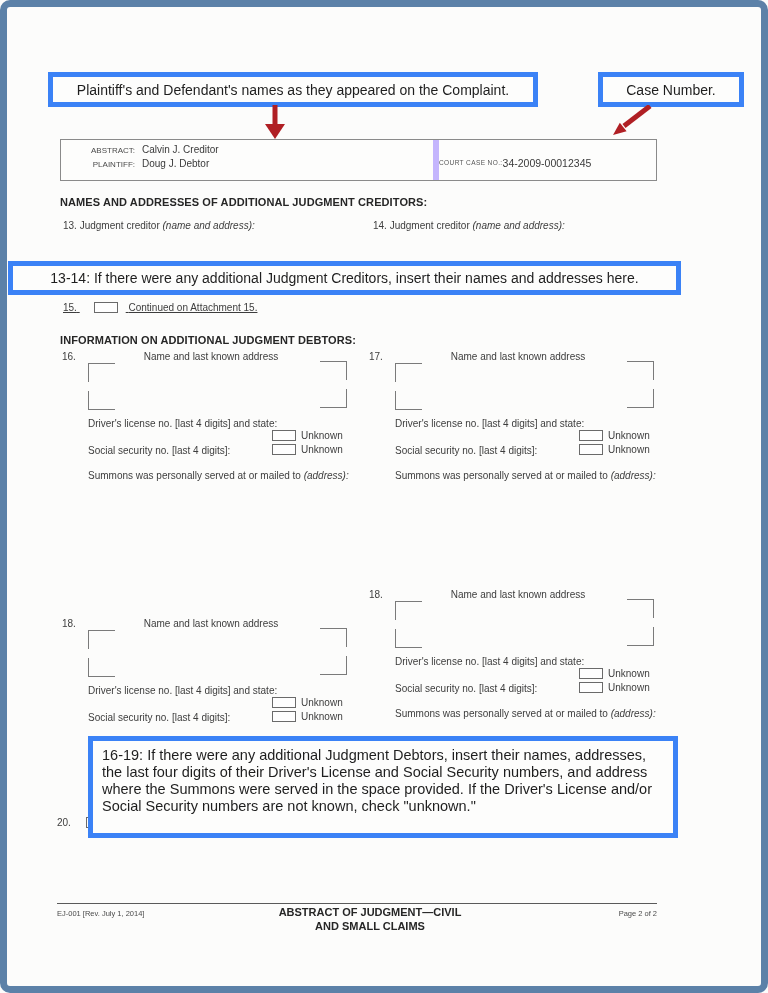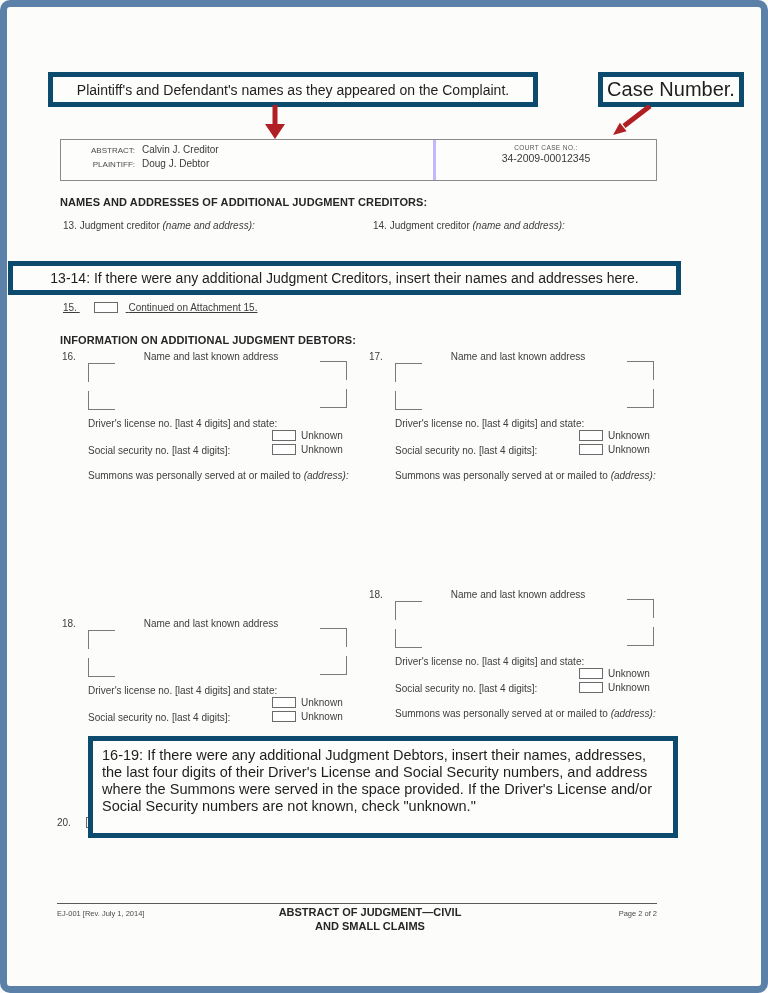--- a/index.html
+++ b/index.html
@@ -15,27 +15,27 @@
   .frame {
     position:absolute; inset:0;
     border:7px solid #5C81A8; border-radius:10px;
     pointer-events:none; z-index:50;
   }
   .abs { position:absolute; }
 
   
   .callout {
     position:absolute; box-sizing:border-box;
-    border:5px solid #0c4a6e; background:#fdfdfc;
+    border:5px solid #3b82f6; background:#fdfdfc;
     color:#1e1e1e; z-index:20;
     display:flex; align-items:center;
   }
   .callout.center { justify-content:center; text-align:center; white-space:nowrap; }
   .co-names  { left:48px;  top:72px;  width:490px; height:35px; font-size:14px; }
-  .co-case   { left:598px; top:72px;  width:146px; height:35px; font-size:20px; }
+  .co-case   { left:598px; top:72px;  width:146px; height:35px; font-size:14px; }
   .co-cred   { left:8px;   top:261px; width:673px; height:34px; font-size:14px; }
   .co-debt   { left:88px;  top:736px; width:590px; height:102px;
                font-size:14.5px; line-height:17px; align-items:flex-start;
                padding:6px 10px 0 9px; }
   .arrow-svg { position:absolute; z-index:21; }
 
   
   .ftext { color:#3d3d3d; font-size:10px; }
   .heading { position:absolute; font-size:11px; font-weight:bold; color:#262626; letter-spacing:.1px; }
   .hint { font-style:italic; }
@@ -45,22 +45,22 @@
   .cap-table {
     position:absolute; left:60px; top:139px; width:597px; height:42px;
     box-sizing:border-box; border:1px solid #8a8a8a; background:#fdfdfc;
     display:flex;
   }
   .cap-left { width:372px; padding:4px 0 0 8px; box-sizing:border-box; }
   .cap-row { display:flex; align-items:baseline; margin-bottom:3px; }
   .cap-label { width:66px; text-align:right; font-size:8px; color:#4a4a4a; margin-right:7px; }
   .cap-name { font-size:10px; color:#3a3a3a; }
   .cap-right {
-    flex:1; border-left:3px solid #c4b5fd;
-    display:flex; flex-direction:column; align-items:center; padding-top:4px;
+    flex:1; border-left:6px solid #c4b5fd;
+    display:flex; flex-direction:row; align-items:center; padding-top:4px;
   }
   .case-label { font-size:6.5px; letter-spacing:.4px; color:#555; }
   .case-value { font-size:10.5px; color:#3a3a3a; margin-top:1px; }
 
   
   .checkbox {
     display:inline-block; width:24px; height:11px;
     border:1px solid #6a6a6a; background:#fefefe; box-sizing:border-box;
   }
   .unk { position:absolute; display:flex; align-items:center; gap:5px; font-size:10px; color:#3d3d3d; }

